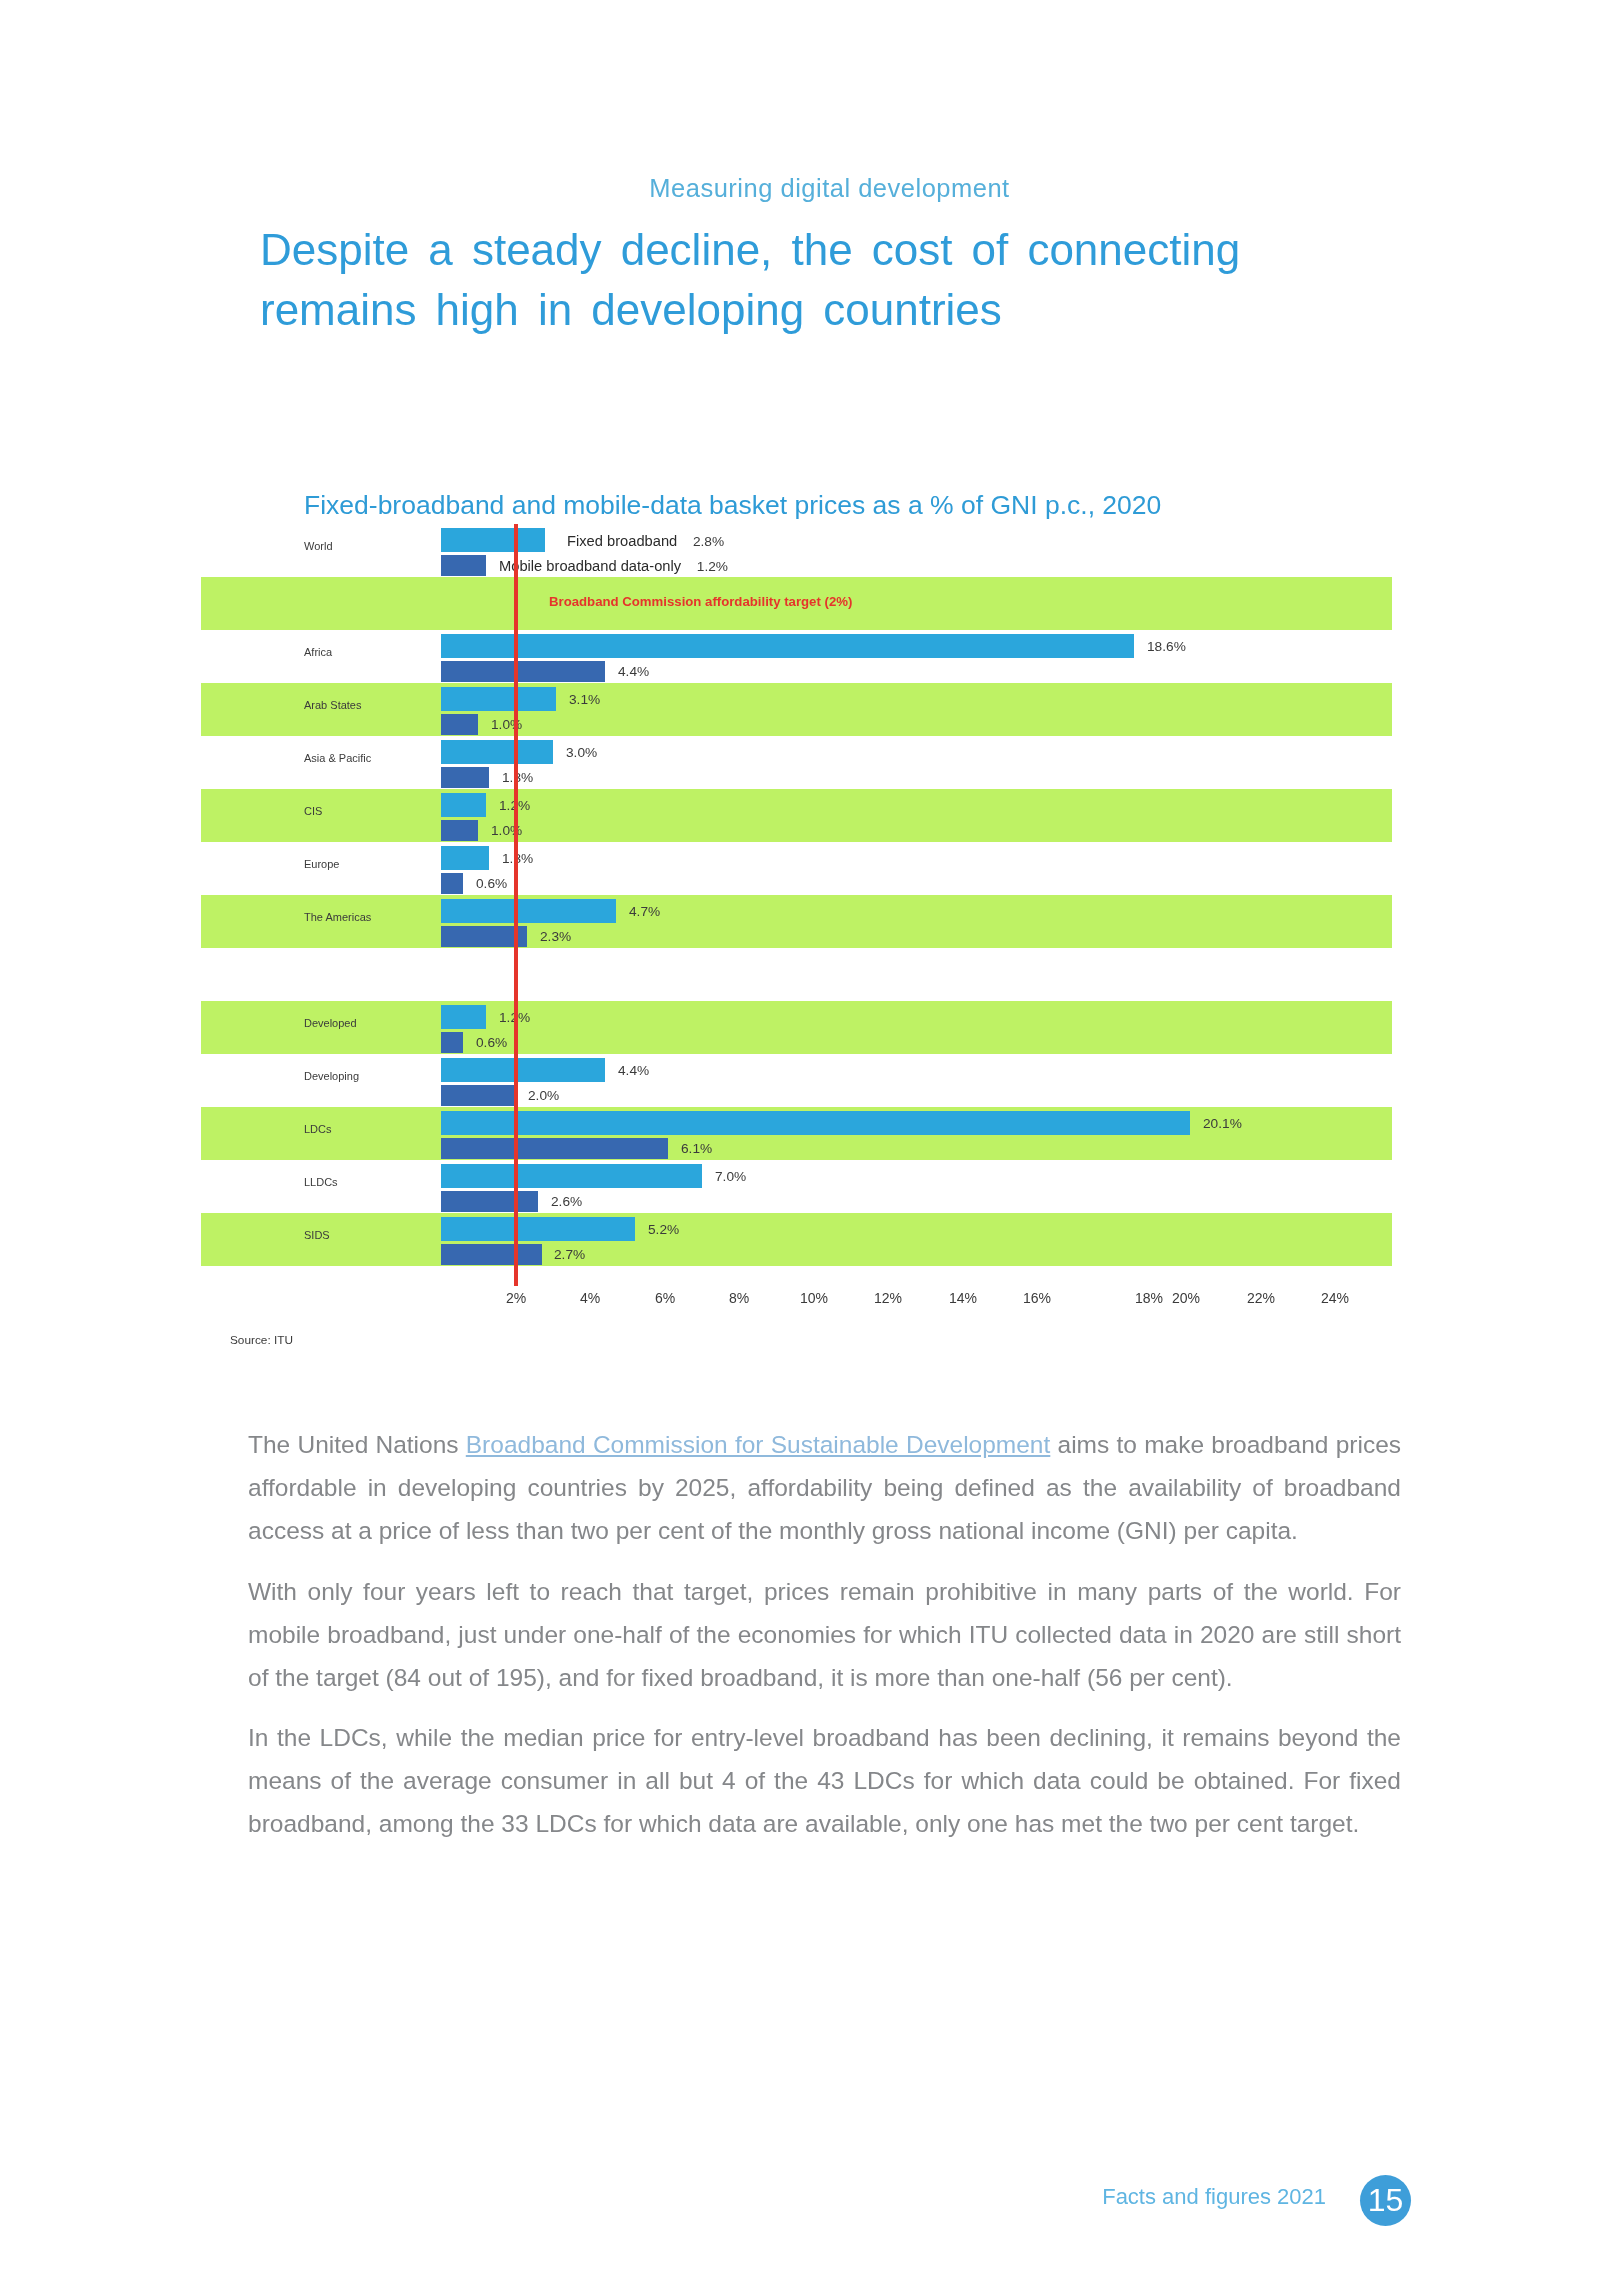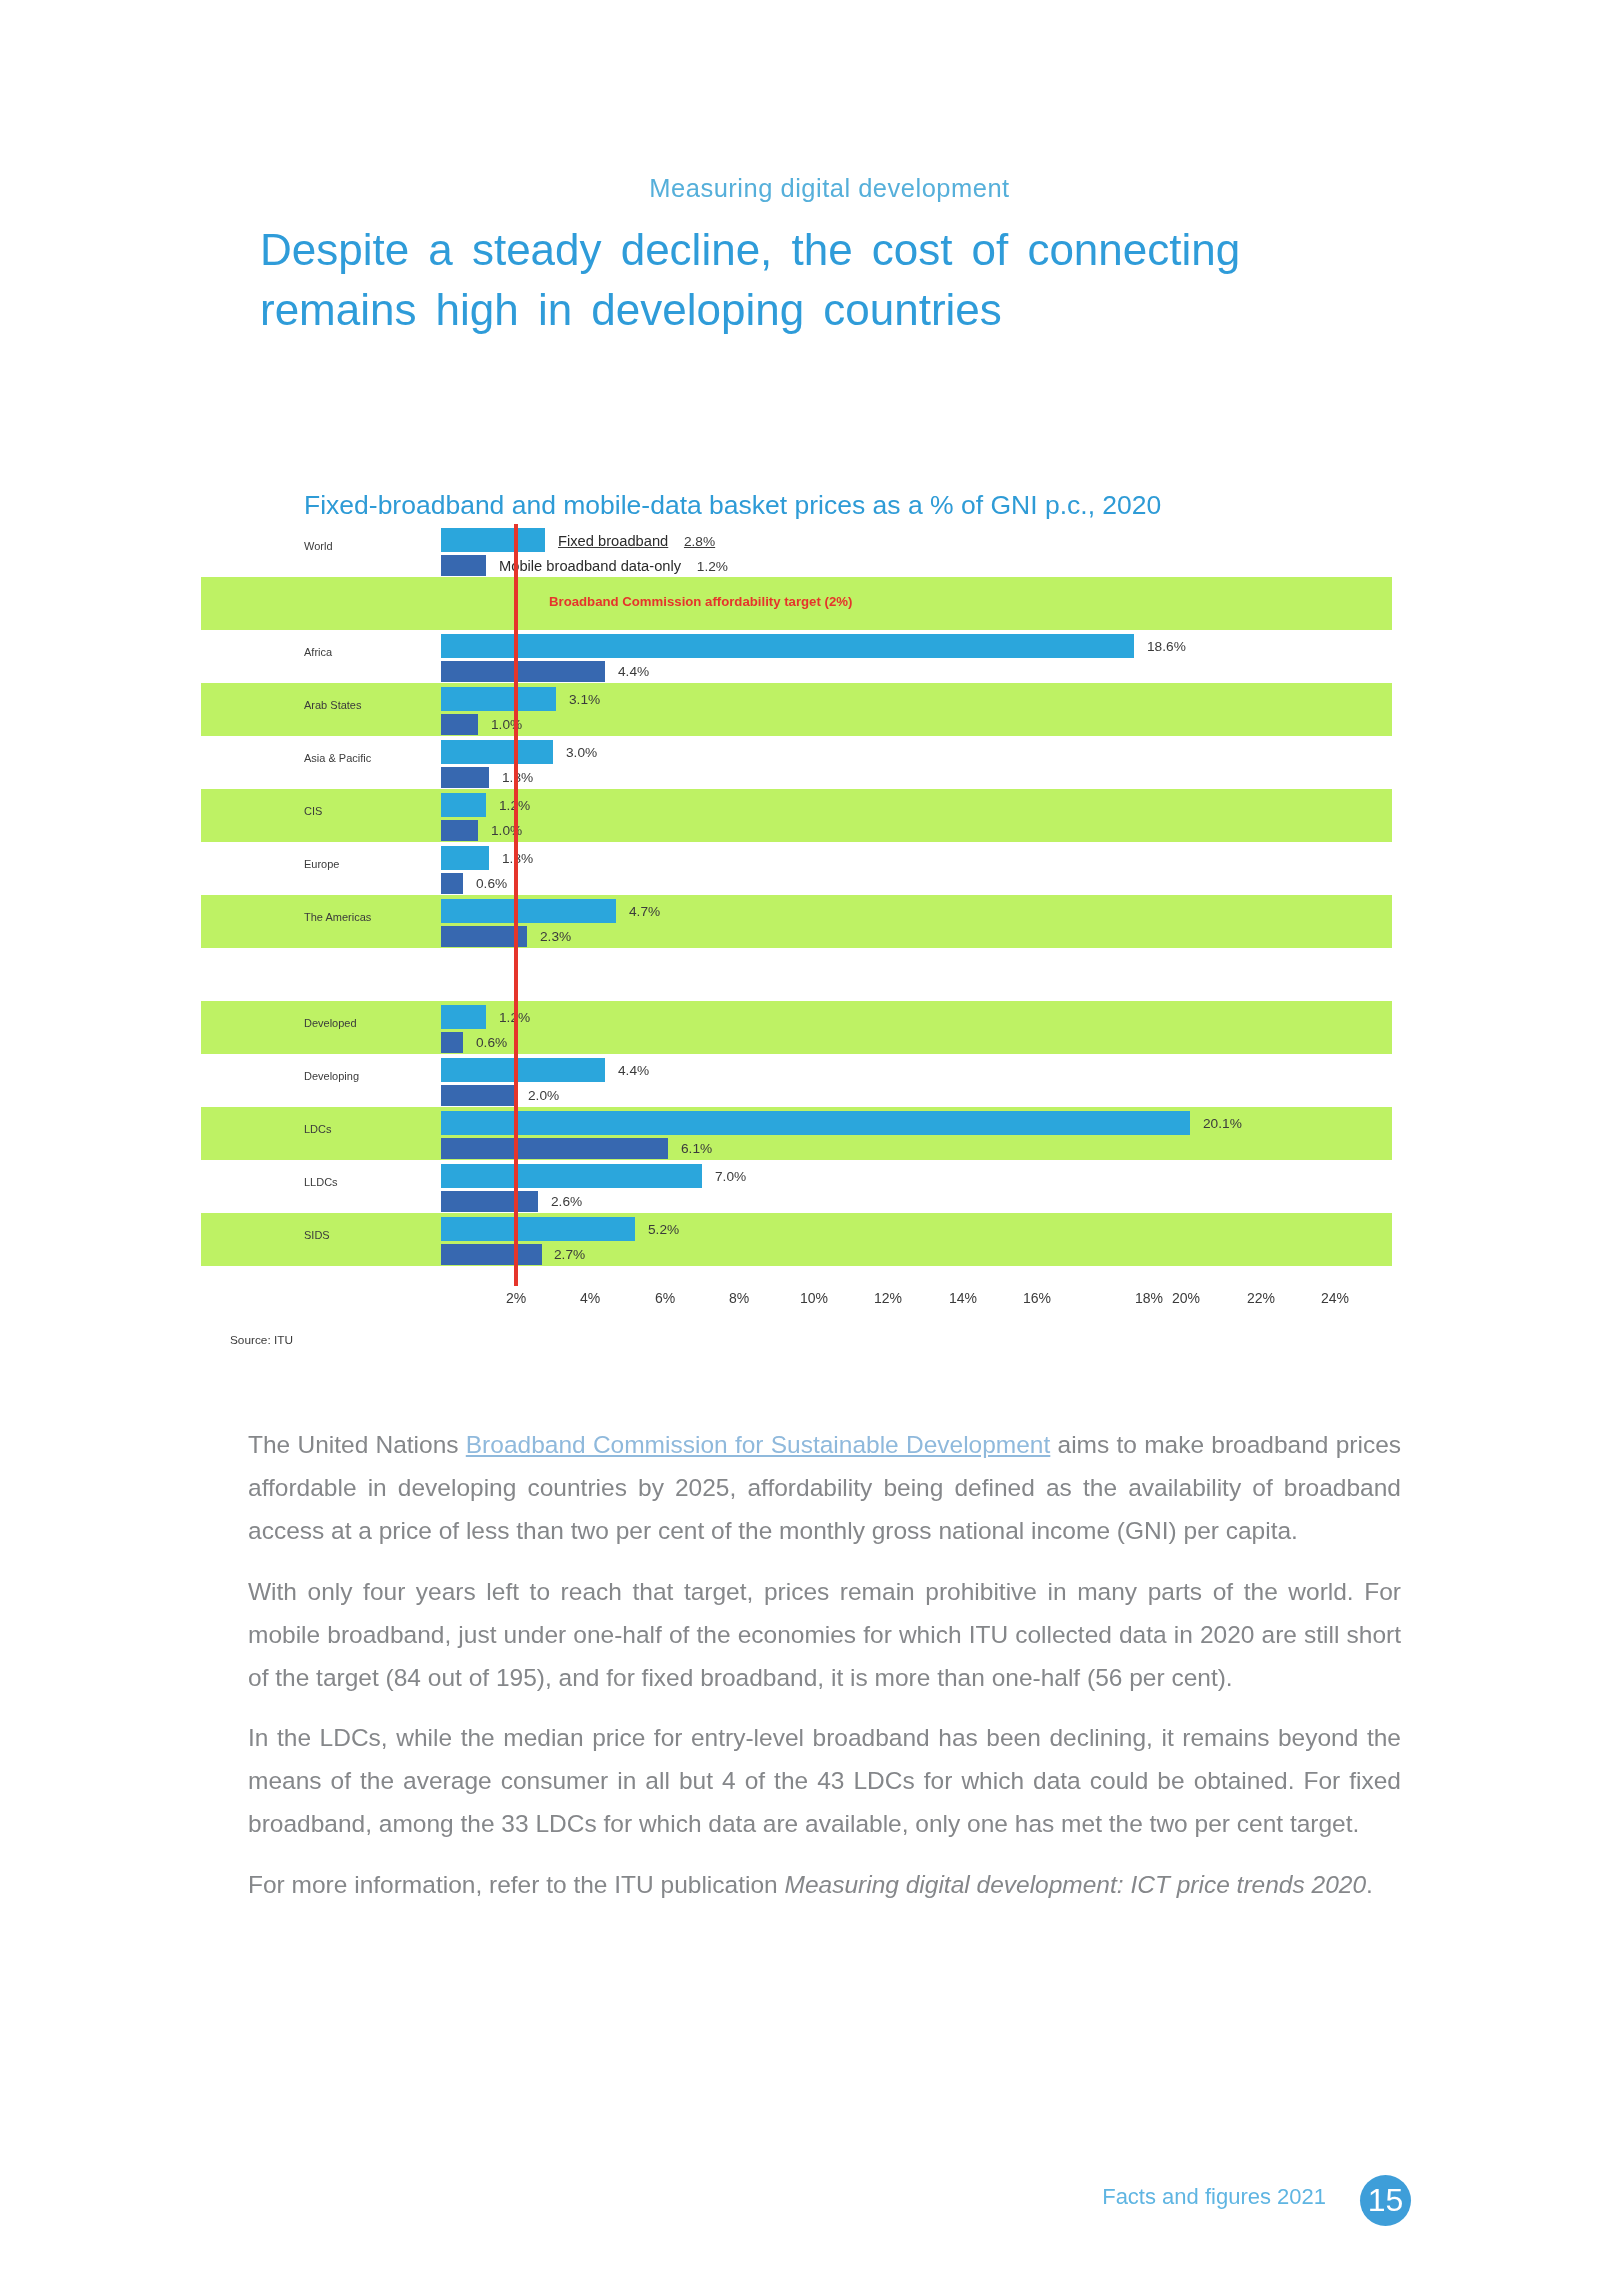--- a/index.html
+++ b/index.html
@@ -56,21 +56,21 @@
     <div>Despite a steady decline, the cost of connecting</div>
     <div>remains high in developing countries</div>
   </div>
 
   <div class="chart">
     <div class="chart-title">Fixed-broadband and mobile-data basket prices as a % of GNI p.c., 2020</div>
     <div class="chart-rows" id="chart-rows">
         <div class="chart-row">
           <div class="cat-label">World</div>
           <div class="bar fixed" style="width: 104px; background: rgb(43, 166, 220);"></div>
-          <div class="bar-value fixed" style="left: 357px; text-decoration: underline;"><span class="legend-name">Fixed broadband</span><span class="legend-val">2.8%</span></div>
+          <div class="bar-value fixed" style="left: 366px;"><span class="legend-name">Fixed broadband</span><span class="legend-val">2.8%</span></div>
           <div class="bar mobile" style="width: 45px; background: rgb(55, 104, 176);"></div>
           <div class="bar-value mobile" style="left: 298px;"><span class="legend-name">Mobile broadband data-only</span><span class="legend-val">1.2%</span></div>
         </div>
         <div class="chart-row banded">
           <div class="target-label" style="color: rgb(229, 53, 43);">Broadband Commission affordability target (2%)</div>
         </div>
         <div class="chart-row">
           <div class="cat-label">Africa</div>
           <div class="bar fixed" style="width: 693px; background: rgb(43, 166, 220);"></div>
           <div class="bar-value fixed" style="left: 946px;">18.6%</div>
@@ -164,20 +164,19 @@
         <span class="axis-tick" style="left: 1060px;">22%</span>
         <span class="axis-tick" style="left: 1134px;">24%</span>
       </div>
     <div class="chart-source" id="chart-source" style="top: 851px;">Source: ITU</div>
   </div>
 
   <div class="body-text" id="body-text">
       <p><span>The United Nations </span><a class="doc-link">Broadband Commission for Sustainable Development</a><span> aims to make broadband prices affordable in developing countries by 2025, affordability being defined as the availability of broadband access at a price of less than two per cent of the monthly gross national income (GNI) per capita.</span></p>
       <p><span>With only four years left to reach that target, prices remain prohibitive in many parts of the world. For mobile broadband, just under one-half of the economies for which ITU collected data in 2020 are still short of the target (84 out of 195), and for fixed broadband, it is more than one-half (56 per cent).</span></p>
       <p><span>In the LDCs, while the median price for entry-level broadband has been declining, it remains beyond the means of the average consumer in all but 4 of the 43 LDCs for which data could be obtained. For fixed broadband, among the 33 LDCs for which data are available, only one has met the two per cent target.</span></p>
-      <p><span>For more information, refer to the ITU publication </span><em>Measuring digital development: ICT price trends 2020</em><span>.</span></p>
     </div>
 
   <div class="footer-label">Facts and figures 2021</div>
   <div class="page-badge">15</div>
 
 </div>
 
 
 </body></html>

